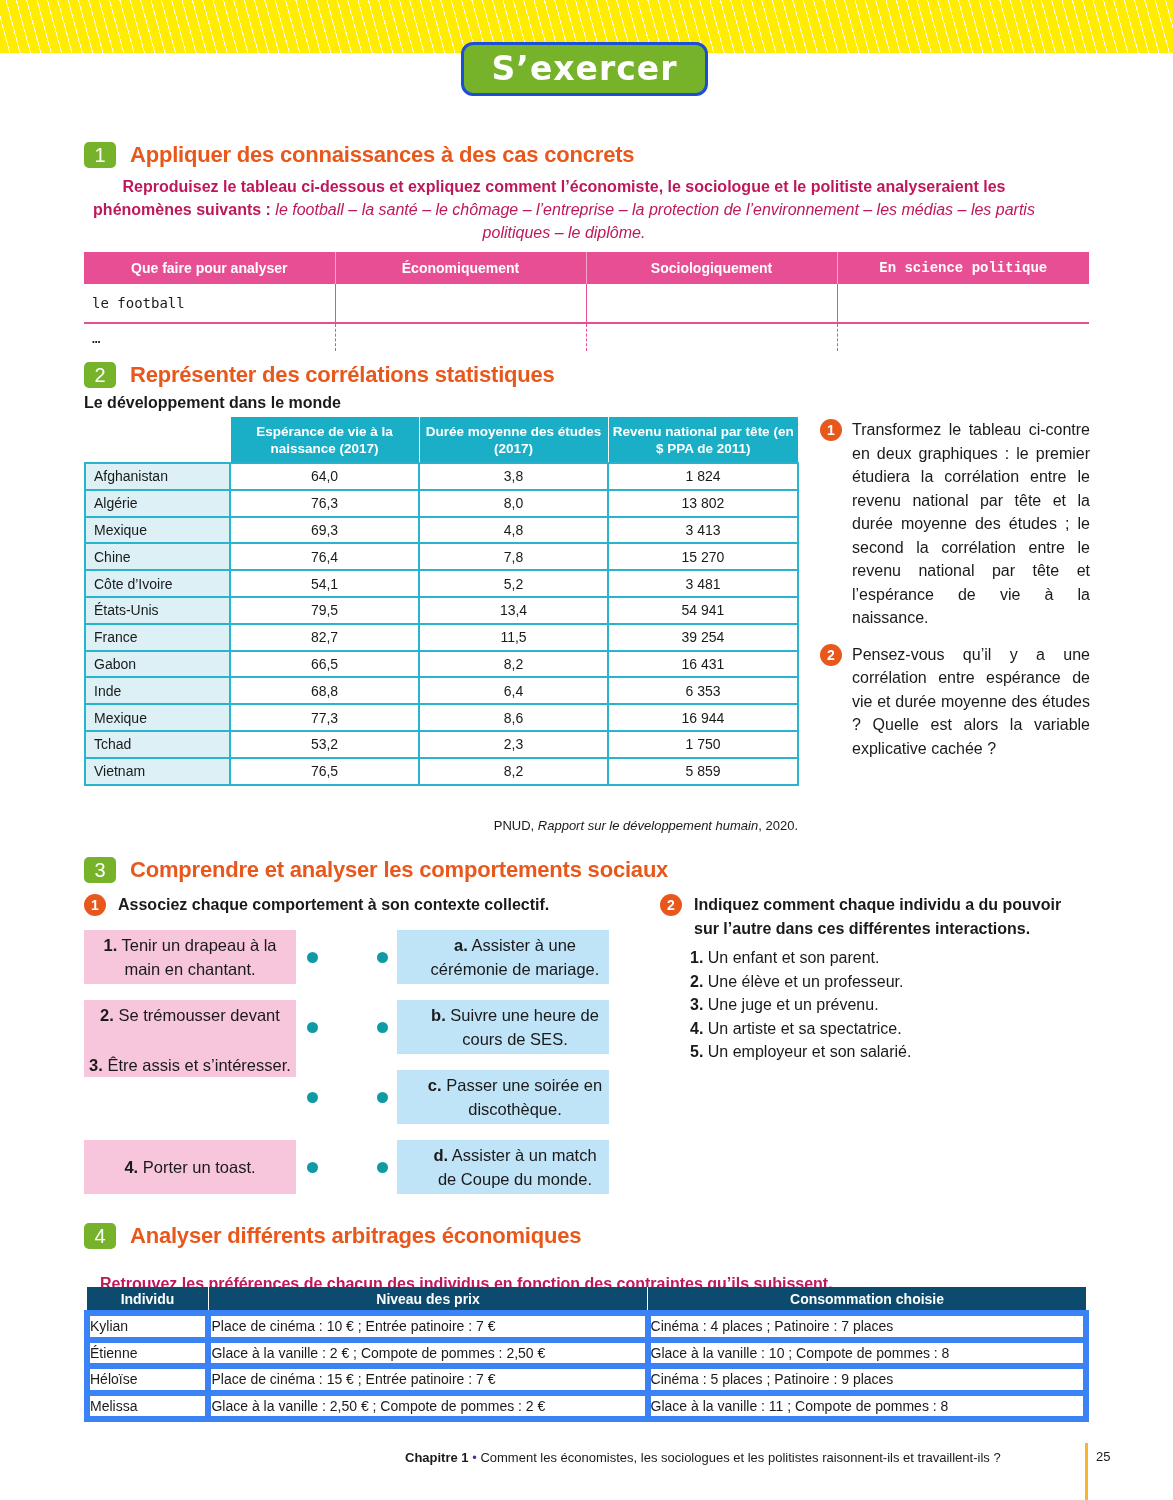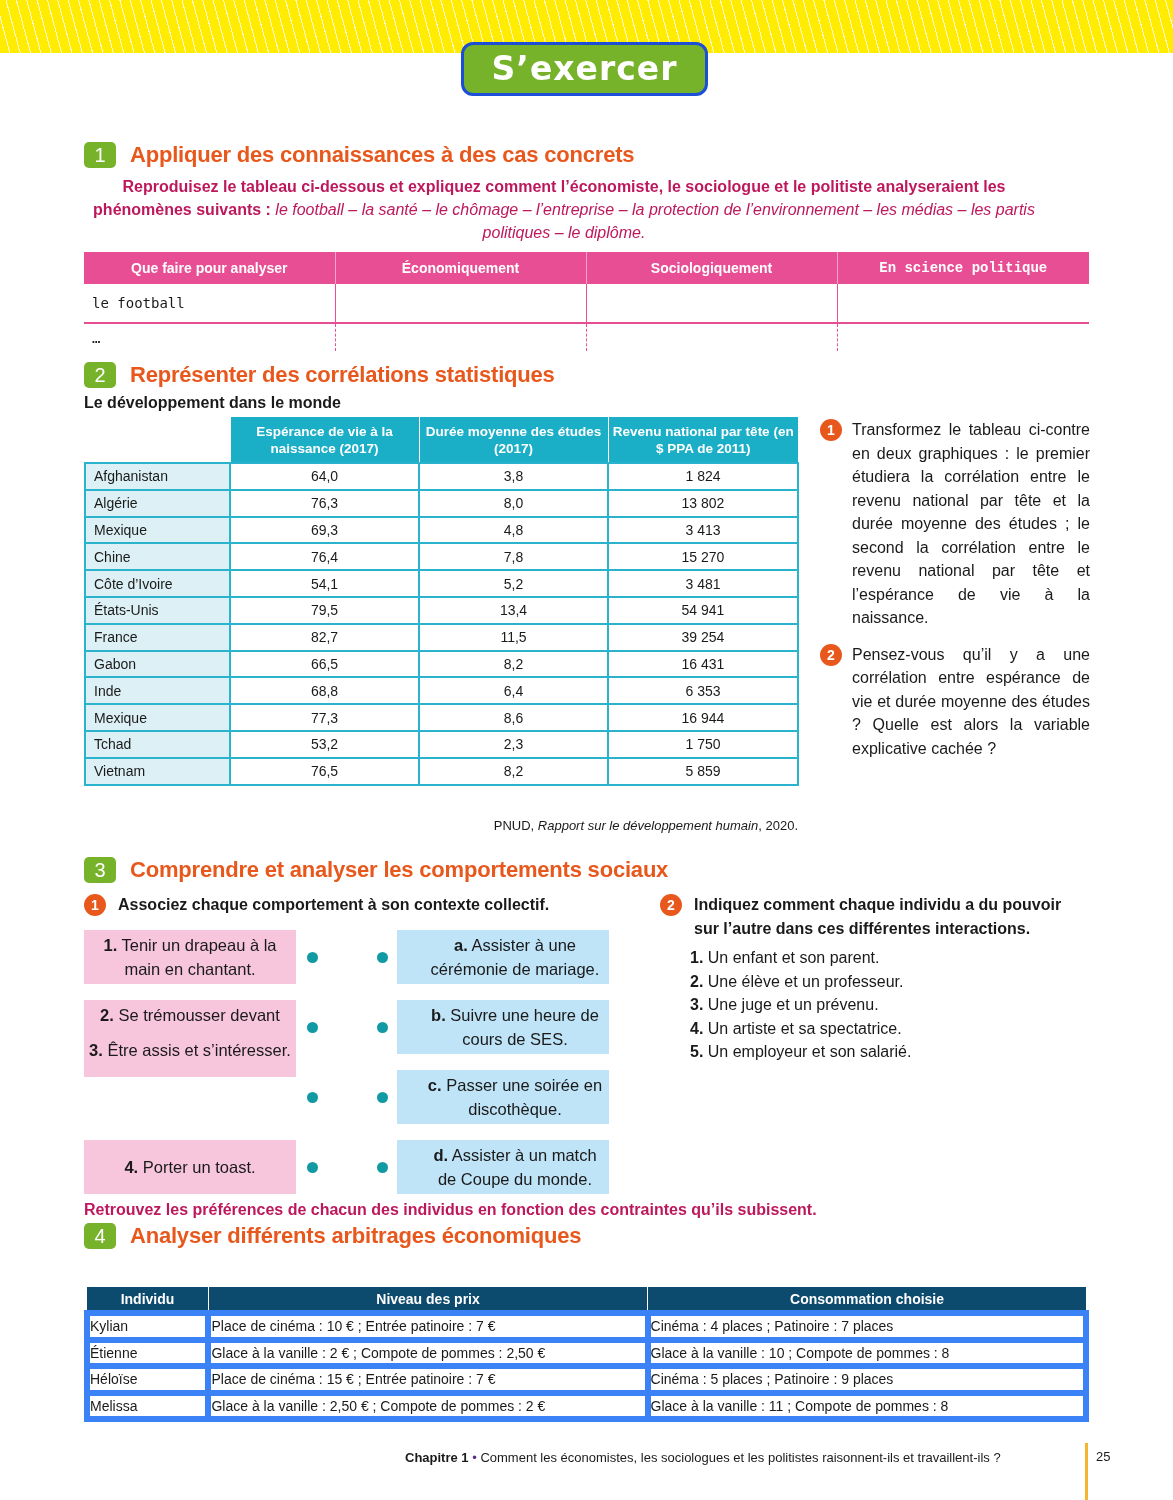--- a/index.html
+++ b/index.html
@@ -251,21 +251,21 @@
     <div class="dot l" style="top: 952px;"></div>
     <div class="dot r" style="top: 952px;"></div>
     <div class="box pink" style="top: 1000px;">
       <div><b>2.</b> <span>Se trémousser devant des amis.</span></div>
     </div>
     <div class="box blue" style="top: 1000px;">
       <div><b>b.</b> <span>Suivre une heure de cours de SES.</span></div>
     </div>
     <div class="dot l" style="top: 1022px;"></div>
     <div class="dot r" style="top: 1022px;"></div>
-    <div class="box pink" style="top: 1023px;">
+    <div class="box pink" style="top: 1023px; align-items: flex-end;">
       <div><b>3.</b> <span>Être assis et s’intéresser.</span></div>
     </div>
     <div class="box blue" style="top: 1070px;">
       <div><b>c.</b> <span>Passer une soirée en discothèque.</span></div>
     </div>
     <div class="dot l" style="top: 1092px;"></div>
     <div class="dot r" style="top: 1092px;"></div>
     <div class="box pink" style="top: 1140px;">
       <div><b>4.</b> <span>Porter un toast.</span></div>
     </div>
@@ -285,21 +285,21 @@
     <div><b>2.</b> <span>Une élève et un professeur.</span></div>
     <div><b>3.</b> <span>Une juge et un prévenu.</span></div>
     <div><b>4.</b> <span>Un artiste et sa spectatrice.</span></div>
     <div><b>5.</b> <span>Un employeur et son salarié.</span></div>
   </div>
 
 <div class="sec-head" style="top:1223px;">
   <div class="sec-num">4</div>
   <div class="sec-title">Analyser différents arbitrages économiques</div>
 </div>
-<div class="instr" style="top:1198px;">Retrouvez les préférences de chacun des individus en fonction des contraintes qu’ils subissent.</div>
+<div class="instr" style="top:1272px;margin-left:16px;">Retrouvez les préférences de chacun des individus en fonction des contraintes qu’ils subissent.</div>
 
 <table class="t4">
   <thead>
     <tr>
       <th style="width:122px">Individu</th>
       <th style="width:442px">Niveau des prix</th>
       <th style="width:441px">Consommation choisie</th>
     </tr>
   </thead>
   <tbody id="t4body">

